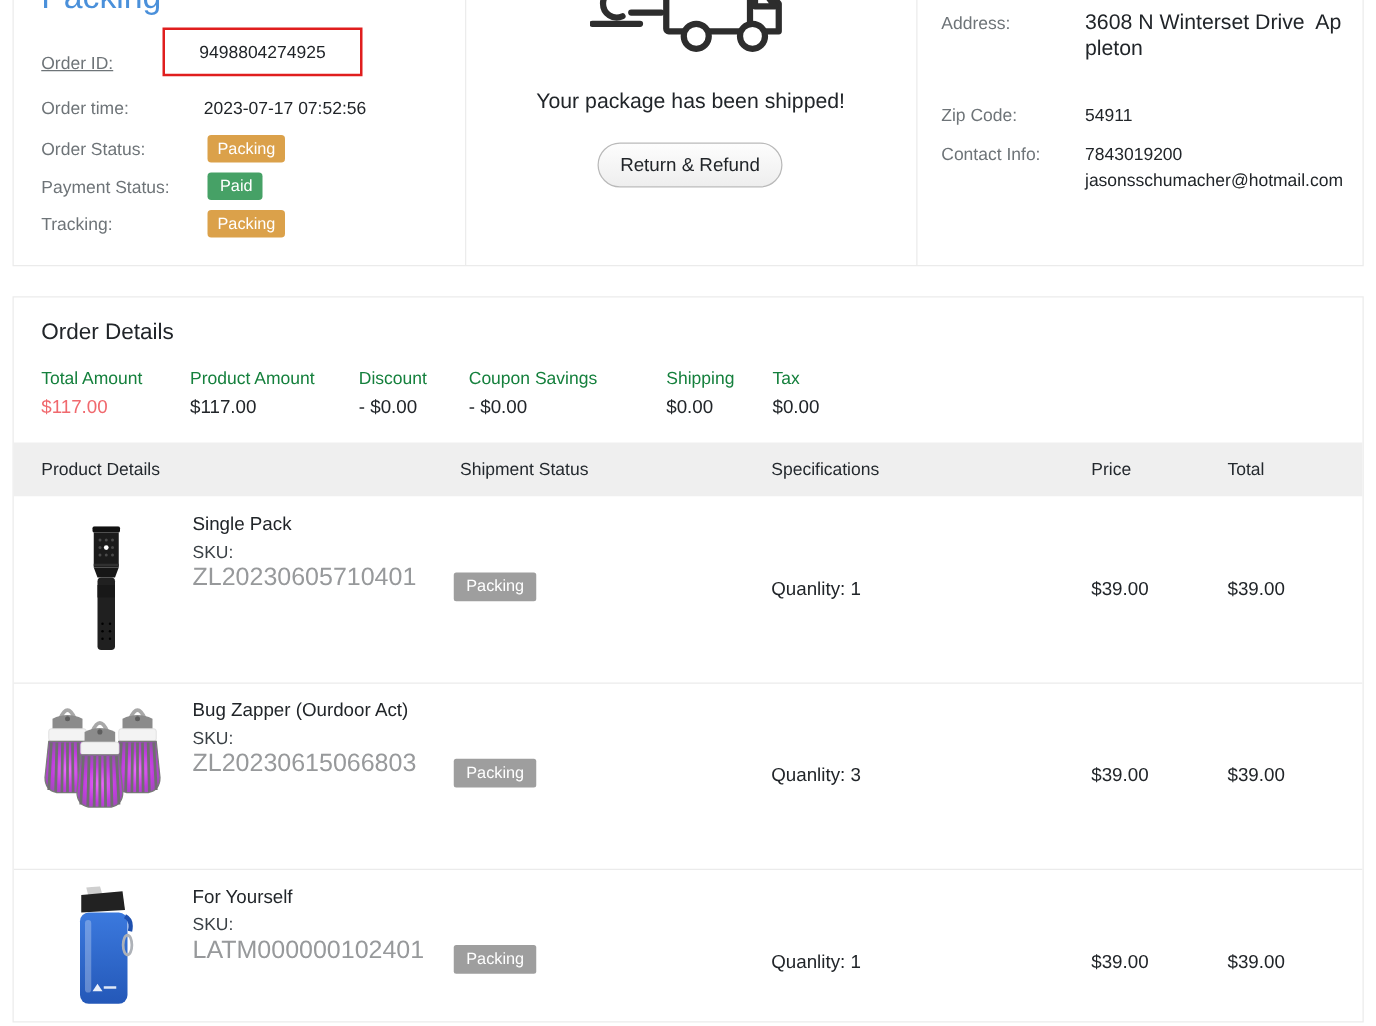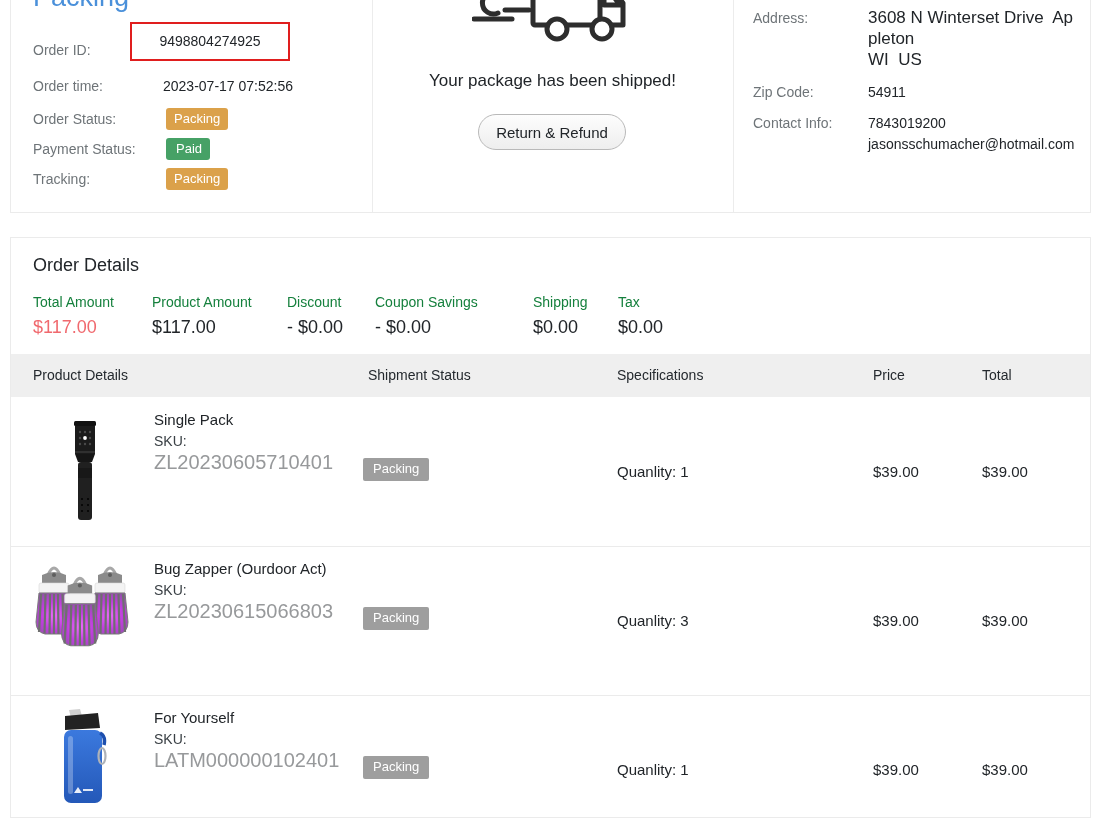--- a/index.html
+++ b/index.html
@@ -21,21 +21,21 @@
     text-align:center;line-height:35px;font-size:14px;color:#212529;}
   #ship-message{position:absolute;left:361px;top:151px;width:361px;text-align:center;font-size:17px;color:#212529;}
   #return-btn{position:absolute;left:467px;top:194px;width:148px;height:36px;border:1px solid #b9b9b9;
     border-radius:18px;background:linear-gradient(#fdfdfd,#eeeeee);font-size:15px;color:#212529;
     font-family:inherit;cursor:pointer;}
   .addr-val{position:absolute;left:857px;font-size:17px;color:#212529;width:206px;line-height:21px;
     white-space:pre-wrap;word-break:break-all;}
   #od-title{position:absolute;left:22px;top:17px;font-size:18px;color:#212529;}
   .sumitem{position:absolute;top:56px;}
   .sl{font-size:14px;color:#15803d;white-space:nowrap;}
-  .sv{margin-top:7px;font-size:18px;color:#212529;white-space:nowrap;}
+  .sv{margin-top:7px;font-size:15px;color:#212529;white-space:nowrap;}
   .sv.red{color:#f0696e;}
   #thead{position:absolute;left:0;top:116px;width:100%;height:43px;background:#efefef;}
   .th{position:absolute;top:0;line-height:43px;font-size:14px;color:#24292e;white-space:nowrap;}
   .trow{position:absolute;left:0;width:100%;height:149px;}
   .trow.bline{border-bottom:1px solid #ebebeb;}
   .pimg{position:absolute;}
   .ptitle{position:absolute;left:143px;top:12px;}
   .t1{font-size:15px;color:#212529;line-height:22px;white-space:nowrap;}
   .t2{font-size:14px;color:#3a4045;line-height:21px;}
   .t3{font-size:20px;color:#97999b;line-height:21px;white-space:nowrap;}
@@ -45,21 +45,21 @@
 <body>
 
 <div id="viewport">
 
   <div id="card-order" class="card">
     <div class="vdiv" style="left:361px;"></div>
     <div class="vdiv" style="left:722px;"></div>
 
     <div id="page-title">Packing</div>
 
-    <span class="flabel" style="top:122px;">Order ID:</span>
+    <span class="flabel" style="top:122px;text-decoration:underline;">Order ID:</span>
     <div id="order-id-box">
       <span>9498804274925</span>
     </div>
 
     <span class="flabel" style="top:158px;">Order time:</span>
     <span class="fvalue" style="left:152px;top:158px;">2023-07-17 07:52:56</span>
 
     <span class="flabel" style="top:191px;">Order Status:</span>
     <span class="badge badge-orange abs" style="left:155px;top:188px;">Packing</span>
 
@@ -81,21 +81,20 @@
           <circle cx="85" cy="74" r="10" fill="#fff"></circle>
           <circle cx="130" cy="74" r="10" fill="#fff"></circle>
         </g>
       </svg>
     </div>
     <div id="ship-message">Your package has been shipped!</div>
     <button id="return-btn">Return &amp; Refund</button>
 
     <span class="flabel" style="left:742px;top:90px;">Address:</span>
     <div class="addr-val" style="top:87px;">3608 N Winterset Drive  Appleton</div>
-    <div class="addr-val" style="top:129px;">WI  US</div>
 
     <span class="flabel" style="left:742px;top:164px;">Zip Code:</span>
     <span class="fvalue" style="left:857px;top:164px;">54911</span>
 
     <span class="flabel" style="left:742px;top:195px;">Contact Info:</span>
     <span class="fvalue" style="left:857px;top:195px;">7843019200</span>
     <span class="fvalue" style="left:857px;top:216px;">jasonsschumacher@hotmail.com</span>
   </div>
 
   <div id="card-details" class="card">

